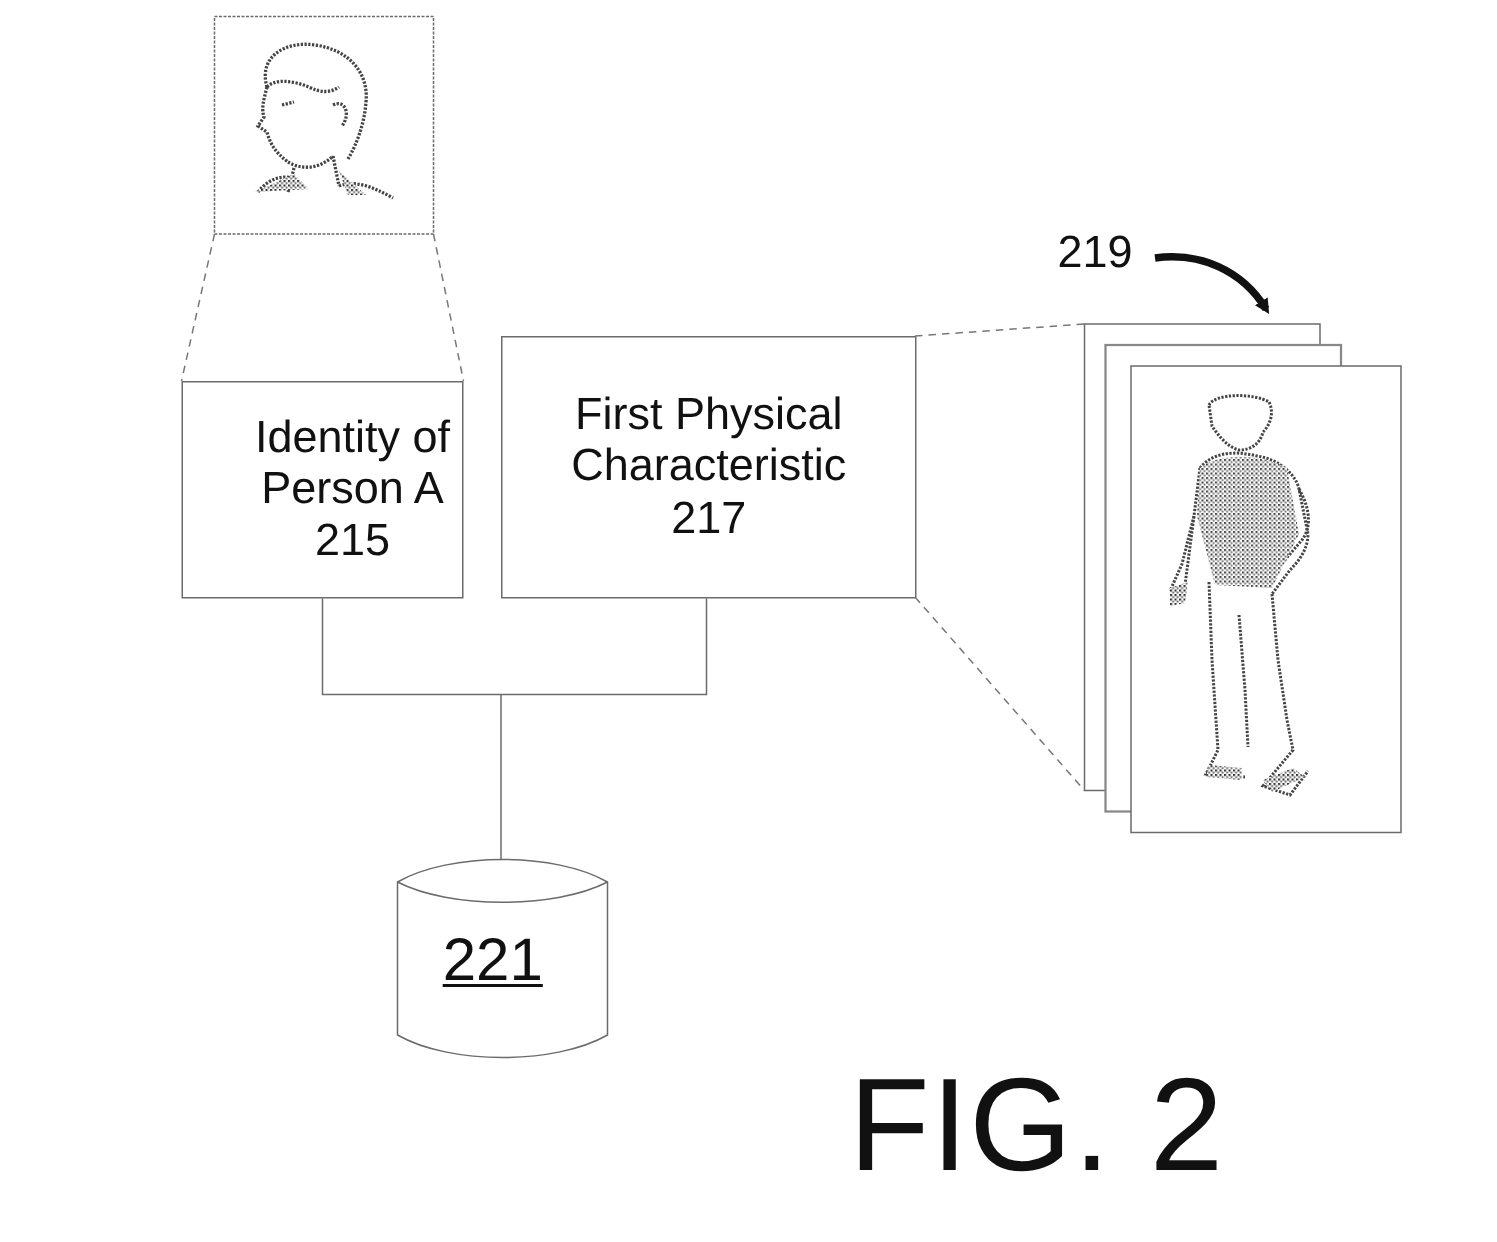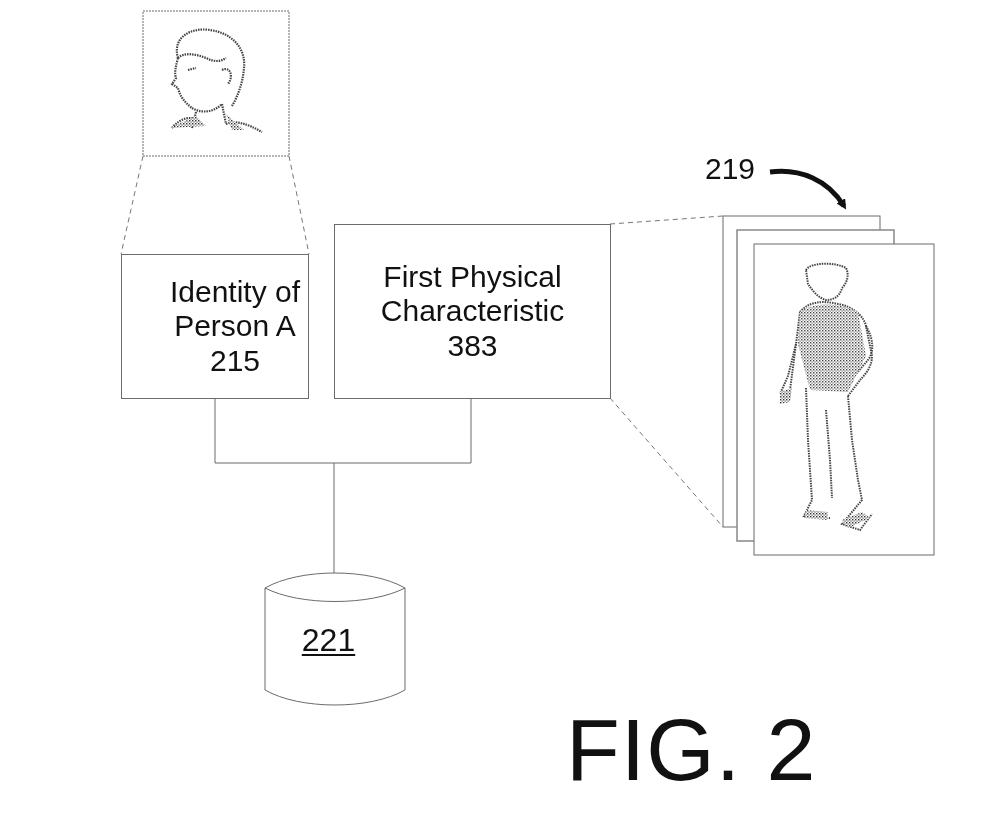--- a/index.html
+++ b/index.html
@@ -3,21 +3,21 @@
 <meta charset="utf-8">
 <style>
   html, body { margin: 0; padding: 0; background: #ffffff; }
   body { width: 998px; height: 828px; position: relative; overflow: hidden; font-family: "Liberation Sans", sans-serif; color: #111; }
   .box { position: absolute; border: 1px solid #6b6b6b; background: #fff; box-sizing: border-box; display: flex; flex-direction: column; align-items: center; justify-content: center; text-align: center; }
   .box .line { font-size: 30px; line-height: 34px; color: #111; }
   .box .ref { font-size: 30px; line-height: 36px; text-decoration-thickness: 2px; text-underline-offset: 3px; }
   svg.overlay { position: absolute; left: 0; top: 0; }
   .fig-label { position: absolute; left: 566px; top: 702px; font-size: 88px; line-height: 96px; color: #111; letter-spacing: 1px; }
   .ref-219 { position: absolute; left: 705px; top: 152px; font-size: 30px; line-height: 34px; }
-  .db-label { position: absolute; left: 265px; top: 622px; width: 127px; text-align: center; font-size: 32px; line-height: 36px; text-decoration: underline; text-decoration-thickness: 2px; text-underline-offset: 3px; }
+  .db-label { position: absolute; left: 265px; top: 622px; width: 127px; text-align: center; font-size: 40px; line-height: 36px; text-decoration: underline; text-decoration-thickness: 2px; text-underline-offset: 3px; }
 </style>
 </head>
 <body>
 
 <svg class="overlay" width="998" height="828" viewBox="0 0 998 828">
   <defs>
     <pattern id="stipple" width="3" height="3" patternUnits="userSpaceOnUse">
       <rect width="3" height="3" fill="#fff"></rect>
       <rect x="0" y="0" width="1.4" height="1.4" fill="#333"></rect>
       <rect x="1.5" y="1.5" width="1.2" height="1.2" fill="#555"></rect>
@@ -93,20 +93,20 @@
 
 <div class="box" style="left:121px; top:254px; width:188px; height:145px;padding-left:40px;">
   <div class="line">Identity of</div>
   <div class="line">Person A</div>
   <div class="ref">215</div>
 </div>
 
 <div class="box" style="left:334px; top:224px; width:277px; height:175px;">
   <div class="line">First Physical</div>
   <div class="line">Characteristic</div>
-  <div class="ref">383</div>
+  <div class="ref">217</div>
 </div>
 
 <div class="db-label">221</div>
 
 <div class="ref-219">219</div>
 
 <div class="fig-label">FIG. 2</div>
 
 </body></html>

